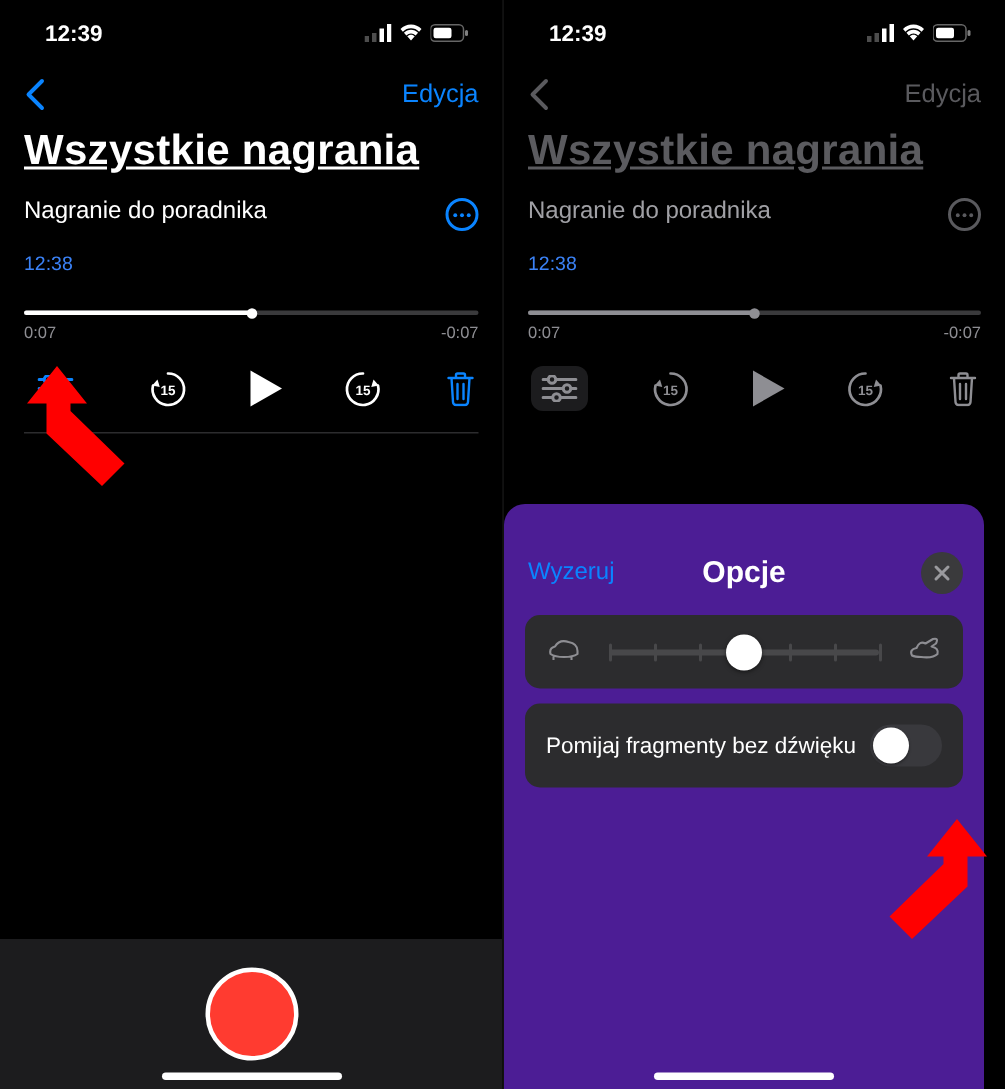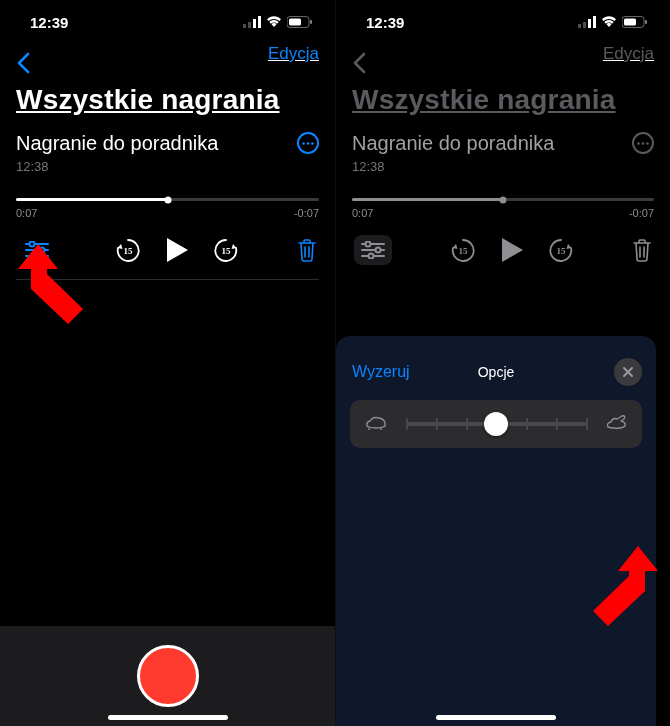--- a/index.html
+++ b/index.html
@@ -31,23 +31,23 @@
     font-size: 15px;
     font-weight: 600;
   }
   .status-icons { display: flex; align-items: center; gap: 5px; }
   .status-icons svg { display: block; }
 
   
   .nav-bar {
     height: 38px;
     display: flex;
+    align-items: center;
     justify-content: space-between;
     padding: 0 16px;
-    text-decoration: underline;
   }
   .back-chevron { color: #0a84ff; }
   .nav-link { color: #0a84ff; font-size: 17px; }
   .dimmed .back-chevron, .dimmed .nav-link { color: #5a5a5e; }
 
   .page-title {
     font-size: 28px;
     font-weight: 700;
     padding: 2px 16px 10px;
     letter-spacing: 0.2px;
@@ -55,22 +55,22 @@
   }
   .dimmed .page-title { color: #5b5b5f; }
 
   
   .rec-header {
     padding: 6px 16px 2px;
     display: flex;
     align-items: flex-start;
     justify-content: space-between;
   }
-  .rec-title { font-size: 20px; font-weight: 500; }
-  .rec-sub { font-size: 13px; color: #737373; margin-top: 4px; }
+  .rec-title { font-size: 16px; font-weight: 500; }
+  .rec-sub { font-size: 13px; color: #3b82f6; margin-top: 18px; }
   .more-btn {
     width: 22px; height: 22px; border: 2px solid #0a84ff; border-radius: 50%;
     display: flex; align-items: center; justify-content: center;
     color: #0a84ff; font-size: 11px; letter-spacing: 1px; font-weight: 700;
   }
   .dimmed .more-btn { border-color: #5a5a5e; color: #5a5a5e; }
   .dimmed .rec-title { color: #a0a0a5; }
 
   
   .scrubber-wrap { padding: 22px 16px 4px; }
@@ -88,21 +88,21 @@
   .time-row {
     display: flex; justify-content: space-between; font-size: 11px;
     color: #8e8e93; margin-top: 6px;
   }
 
   
   .controls {
     display: flex; align-items: center; justify-content: space-between;
     padding: 12px 18px 14px;
   }
-  .ctrl-center { display: flex; align-items: center; gap: 22px; font-family: Liberation Serif, serif; }
+  .ctrl-center { display: flex; align-items: center; gap: 38px; }
   .icon-btn { display: flex; align-items: center; justify-content: center; }
   .sliders-icon { color: #0a84ff; }
   .dimmed .sliders-icon { color: #8e8e93; }
   .sliders-box {
     width: 38px; height: 30px; border-radius: 8px; display:flex;align-items:center;justify-content:center;
   }
   .dimmed .sliders-box { background: #1c1c1e; }
   .trash-icon { color: #0a84ff; }
   .dimmed .trash-icon, .dimmed .skip, .dimmed .play { color: #8e8e93; }
   .skip, .play { color: #fff; }
@@ -123,29 +123,29 @@
   }
 
   
   .red-arrow {
     position: absolute; pointer-events: none;
   }
 
   
   .sheet {
     position: absolute; left: 0; right: 14px; bottom: 0;
-    background: #0f172a; border-top-left-radius: 14px; border-top-right-radius: 14px;
-    padding: 22px 14px 40px; height: 390px;
+    background: #4c1d95; border-top-left-radius: 14px; border-top-right-radius: 14px;
+    padding: 32px 14px 40px; height: 390px;
   }
   .sheet-header {
     display:flex; align-items:center; justify-content:center; position:relative;
     height: 28px; margin-bottom: 14px;
   }
   .sheet-reset { position:absolute; left:2px; color:#0a84ff; font-size:16px; }
-  .sheet-title { font-size:14px; font-weight:400; }
+  .sheet-title { font-size:20px; font-weight:700; }
   .sheet-close {
     position:absolute; right:0; width:28px; height:28px; border-radius:50%;
     background:#3a3a3c; display:flex;align-items:center;justify-content:center;
     color:#9a9a9e; font-size:15px; font-weight:600;
   }
   .section-label {
     font-size: 11px; letter-spacing: 0.7px; color:#8e8e93; text-transform:uppercase;
     padding: 8px 14px 6px;
   }
   .card {
@@ -418,20 +418,26 @@
         <div class="speed-tick" style="left:100%"></div>
         <div class="speed-knob"></div>
       </div>
       <span class="speed-icon">
         <svg width="24" height="16" viewBox="0 0 24 16">
             <path d="M4 13 Q2 9 7 8 Q9 3 13 5 L18 2 Q22 1 20 5 L17 7 Q22 8 21 12 Q18 15 10 14 Q6 14 4 13 Z" stroke="currentColor" stroke-width="1.4" fill="none" stroke-linecap="round" stroke-linejoin="round"></path>
           </svg>
       </span>
     </div>
 
+    <div class="card">
+      <span class="card-label">Pomijaj fragmenty bez dźwięku</span>
+      <div class="toggle toggle-off">
+          <div class="toggle-knob"></div>
+        </div>
+    </div>
 
 
     <div class="home-indicator"></div>
   </div>
 
   <svg class="red-arrow" style="right:12px; top:546px;" width="70" height="90" viewBox="0 0 70 90">
     <path d="M50 0 L70 25 L57 25 L57 45 L20 80 L5 65 L41 30 L41 25 L30 25 Z" fill="#ff0000"></path>
   </svg>
 </div>
 

